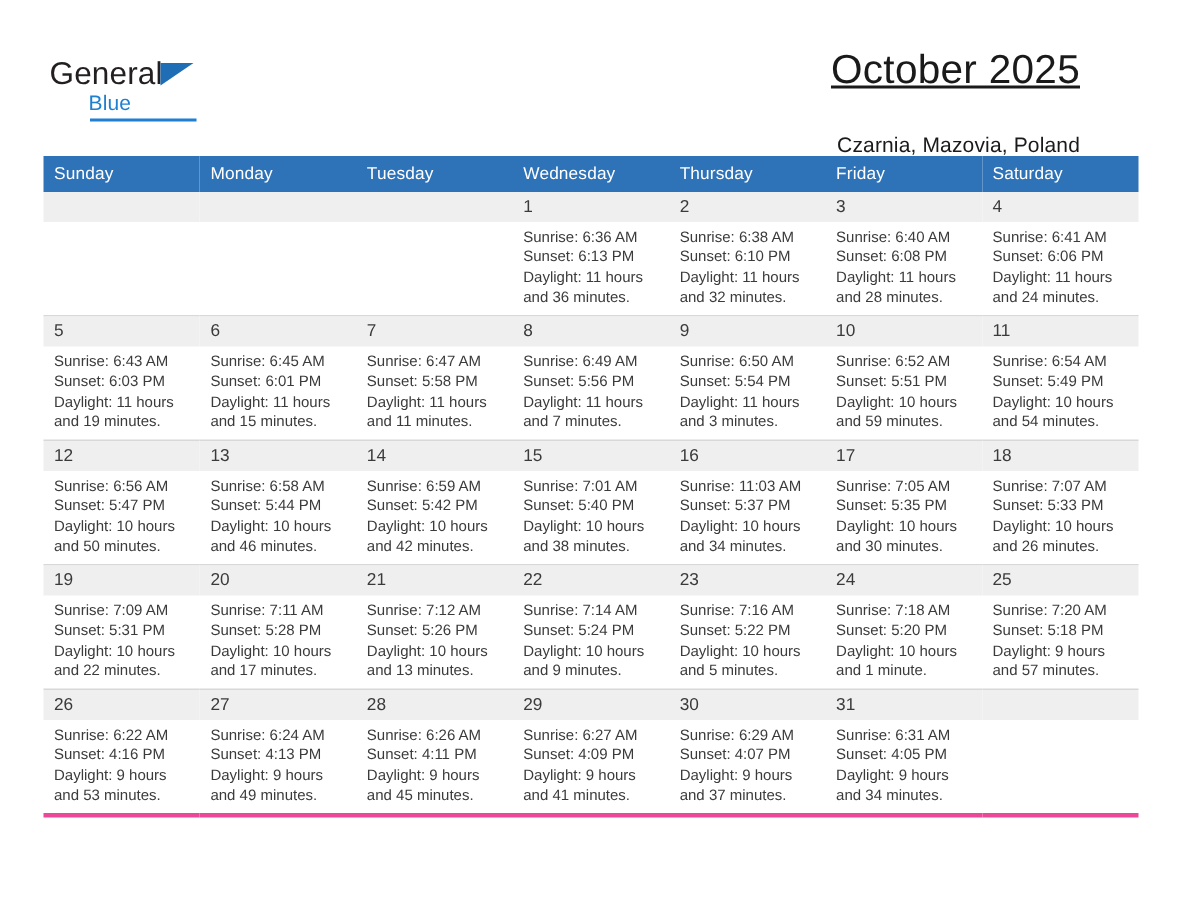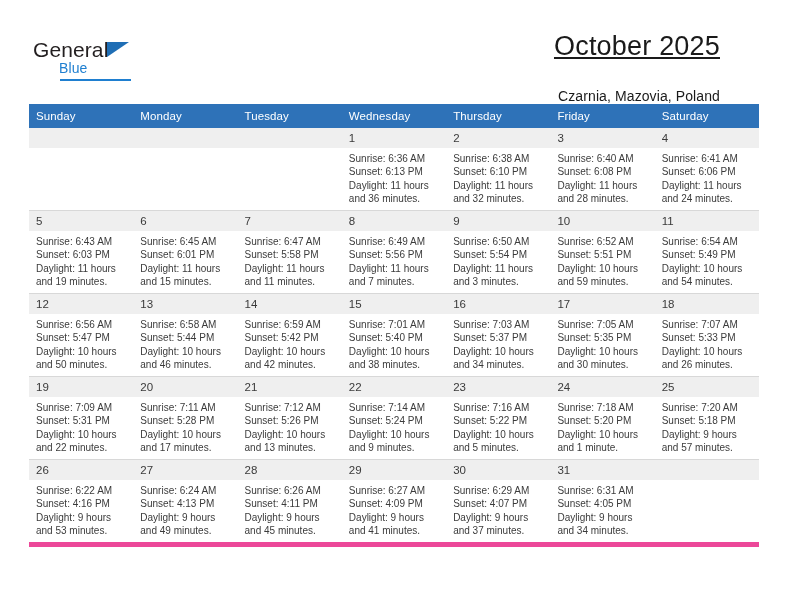--- a/index.html
+++ b/index.html
@@ -120,21 +120,21 @@
   .calendar td {
     width: 104.28px;
     height: 82px;
     vertical-align: top;
     padding: 0;
     border: none;
     border-bottom: 1px solid #d8d8d8;
     background: #ffffff;
   }
   .calendar tr.week:last-child td {
-    border-bottom: 5px solid #ec4899;
+    border-bottom: 3px solid #ec4899;
     margin-top: 23px;
   }
   .cell-inner {
     position: relative;
     height: 82px;
     box-sizing: border-box;
   }
   .daynum {
     display: block;
     background: #efefef;
@@ -362,21 +362,21 @@
                 <div>Sunrise: 7:01 AM</div>
                 <div>Sunset: 5:40 PM</div>
                 <div class="daylight">Daylight: 10 hours and 38 minutes.</div>
               </div>
             </div>
           </td>
           <td>
             <div class="cell-inner">
               <span class="daynum">16</span>
               <div class="info">
-                <div>Sunrise: 7:03 AM</div>
+                <div>Sunrise: 11:03 AM</div>
                 <div>Sunset: 5:37 PM</div>
                 <div class="daylight">Daylight: 10 hours and 34 minutes.</div>
               </div>
             </div>
           </td>
           <td>
             <div class="cell-inner">
               <span class="daynum">17</span>
               <div class="info">
                 <div>Sunrise: 7:05 AM</div>

